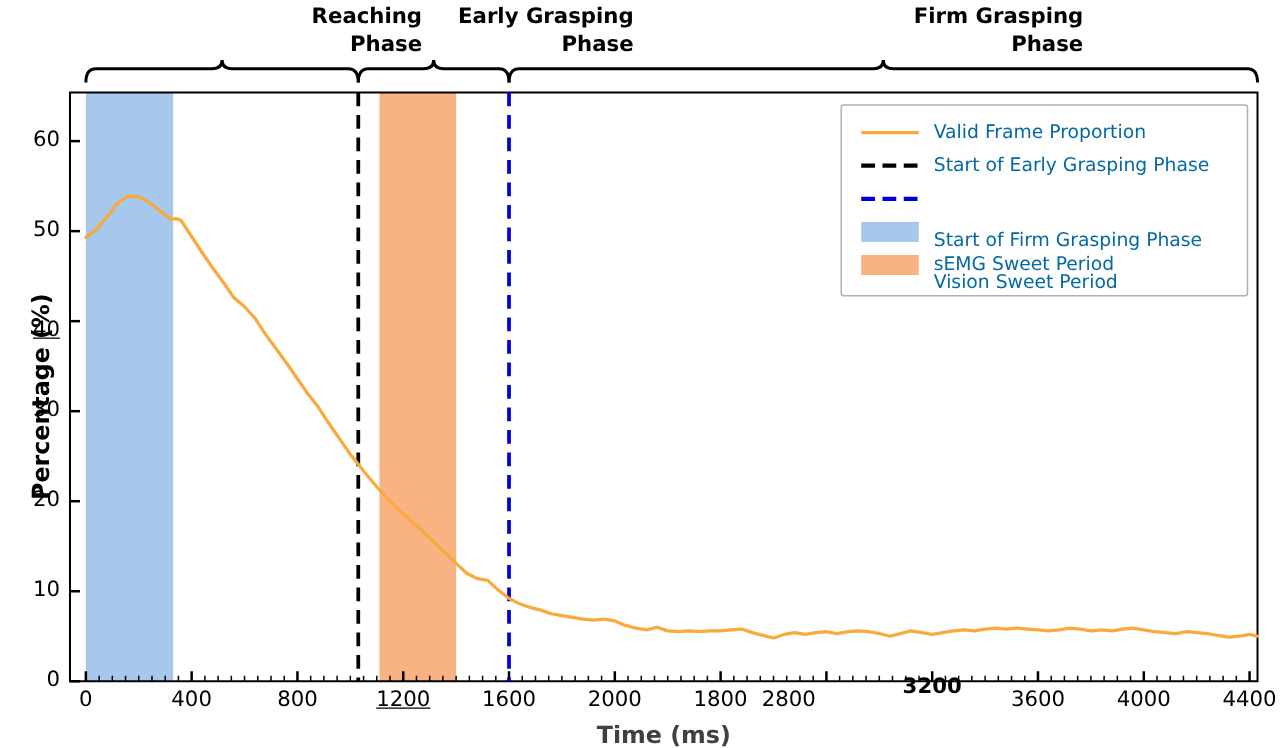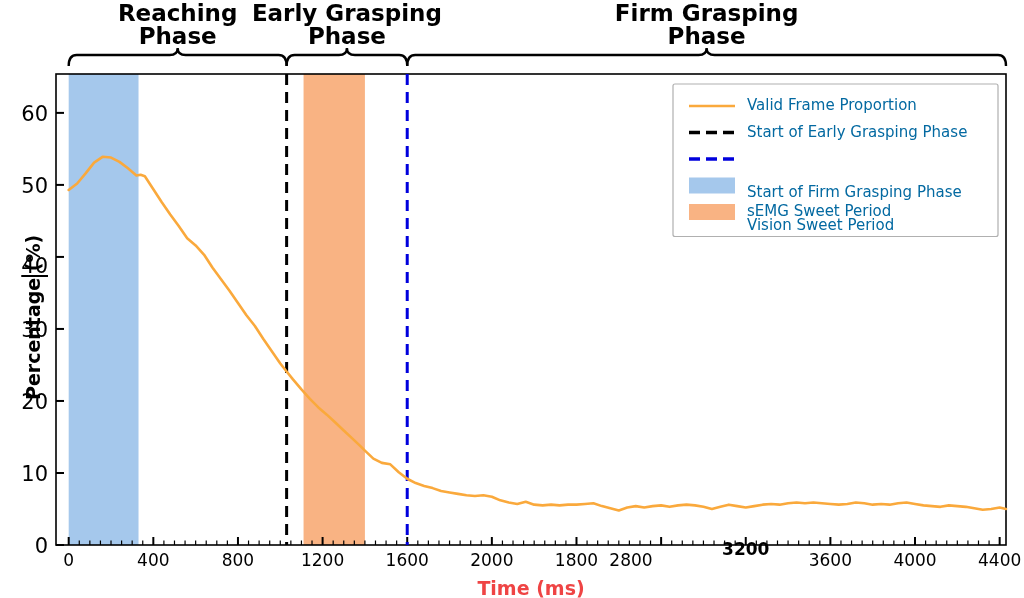--- a/index.html
+++ b/index.html
@@ -4,36 +4,36 @@
 <title>Valid Frame Proportion over Time</title>
 <style>
   html,body{margin:0;padding:0;}
   body{
     width:1024px;height:598px;background:#ffffff;
     font-family:"DejaVu Sans","Liberation Sans",sans-serif;
     overflow:hidden;position:relative;
   }
   #fig{position:absolute;left:0;top:0;width:1024px;height:598px;}
   .phase-label{
-    position:absolute;text-align:center;font-weight:bold;
-    font-size:23px;line-height:23px;color:#000;white-space:pre-line;
+    position:absolute;text-align:right;font-weight:bold;
+    font-size:17px;line-height:23px;color:#000;white-space:pre-line;
   }
   #ylabel{
     position:absolute;font-weight:bold;font-size:19px;color:#000;
     transform:rotate(-90deg);transform-origin:left top;white-space:nowrap;
   }
   #xlabel{
-    position:absolute;font-weight:bold;font-size:19px;color:#ef4444;
+    position:absolute;font-weight:bold;font-size:19px;color:#404040;
     text-align:center;white-space:nowrap;
   }
   .tick-label{
     position:absolute;font-size:17px;color:#000;text-align:center;white-space:nowrap;
   }
   .ytick-label{
-    position:absolute;font-size:21px;color:#000;text-align:right;white-space:nowrap;
+    position:absolute;font-size:17px;color:#000;text-align:right;white-space:nowrap;
   }
   .legend-text{
     position:absolute;font-size:15px;color:#0369a1;white-space:nowrap;
   }
 </style>
 </head>
 <body>
 
 <svg id="fig" viewBox="0 0 1024 598">
   <g id="spans-group">
@@ -160,21 +160,21 @@
       <line x1="689" y1="159" x2="735" y2="159" stroke="#0000DD" stroke-width="3.4" stroke-dasharray="11,6"></line>
       <rect x="689" y="177.5" width="46" height="16" fill="#A5C8EC"></rect>
       <rect x="689" y="204" width="46" height="16" fill="#F9B383"></rect>
     </g>
 </svg>
 
 <div id="labels-layer">
     <div class="tick-label" style="left: 26.6949px; top: 550px; width: 84px;">0</div>
     <div class="tick-label" style="left: 111.327px; top: 550px; width: 84px;">400</div>
     <div class="tick-label" style="left: 195.96px; top: 550px; width: 84px;">800</div>
-    <div class="tick-label" style="left: 280.592px; top: 550px; width: 84px;">1200</div>
+    <div class="tick-label" style="left: 280.592px; top: 550px; width: 84px; text-decoration: underline;">1200</div>
     <div class="tick-label" style="left: 365.225px; top: 550px; width: 84px;">1600</div>
     <div class="tick-label" style="left: 449.857px; top: 550px; width: 84px;">2000</div>
     <div class="tick-label" style="left: 534.49px; top: 550px; width: 84px;">1800</div>
     <div class="tick-label" style="left: 589px; top: 550px; width: 84px;">2800</div>
     <div class="tick-label" style="left: 703.755px; top: 539px; width: 84px; font-weight: bold;">3200</div>
     <div class="tick-label" style="left: 788.388px; top: 550px; width: 84px;">3600</div>
     <div class="tick-label" style="left: 873.02px; top: 550px; width: 84px;">4000</div>
     <div class="tick-label" style="left: 957.653px; top: 550px; width: 84px;">4400</div>
     <div class="ytick-label" style="left: 0px; top: 534px; width: 48px;">0</div>
     <div class="ytick-label" style="left: 0px; top: 461.982px; width: 48px;">10</div>

